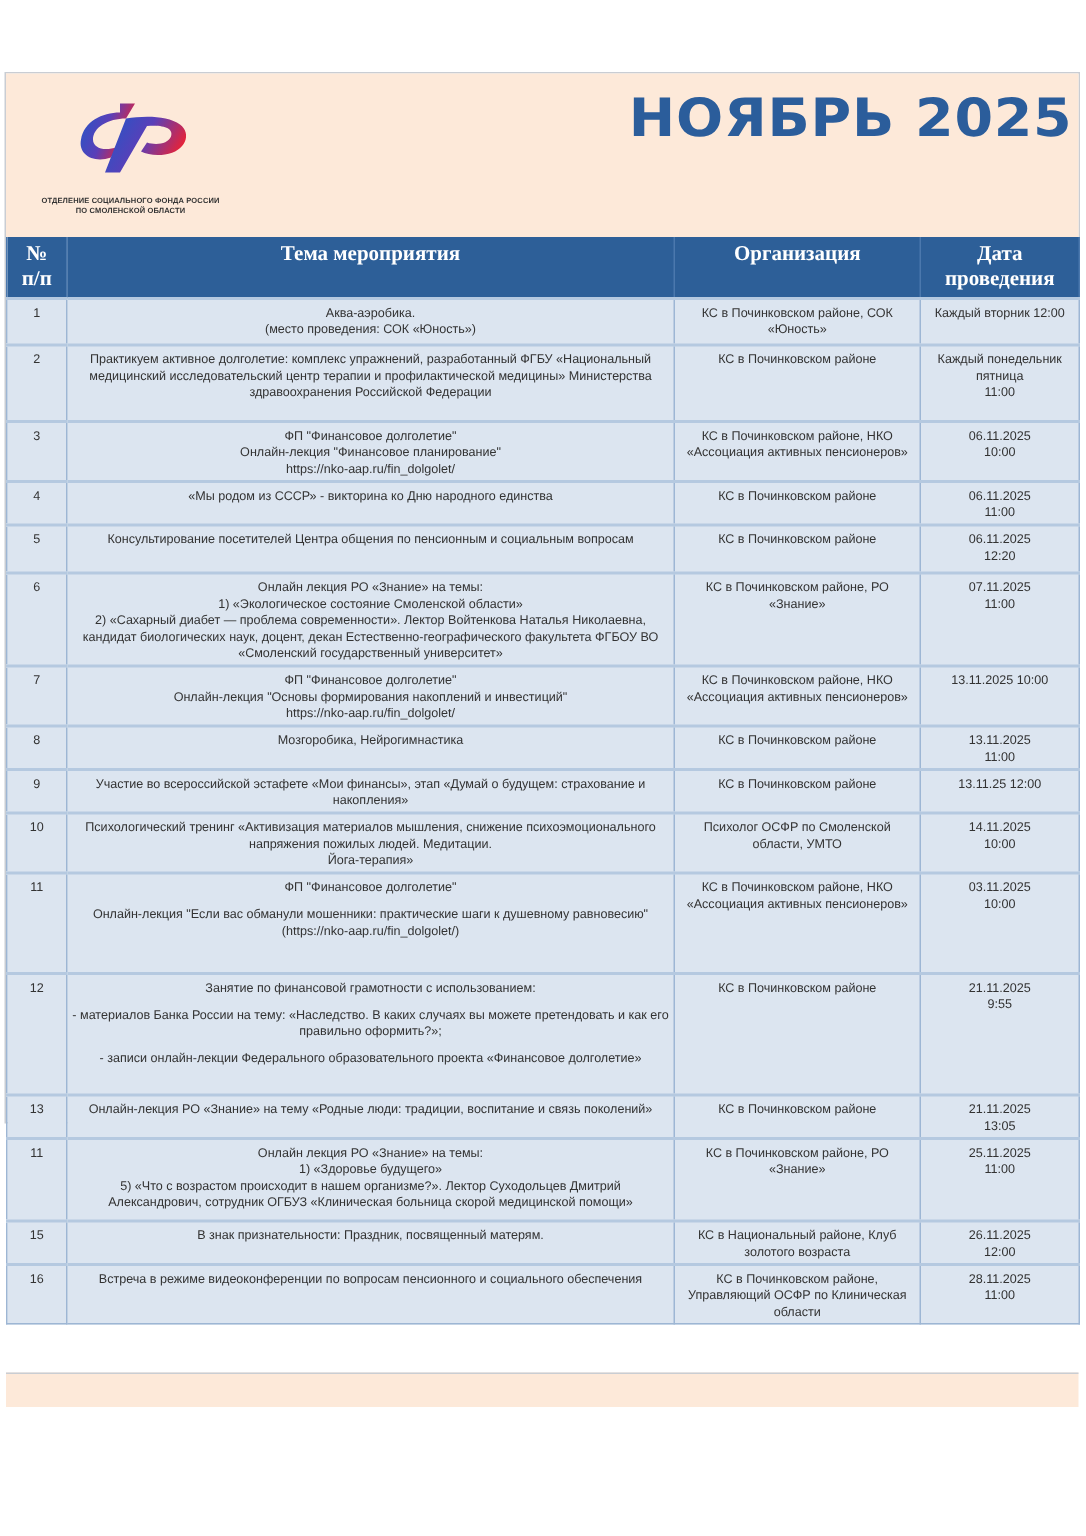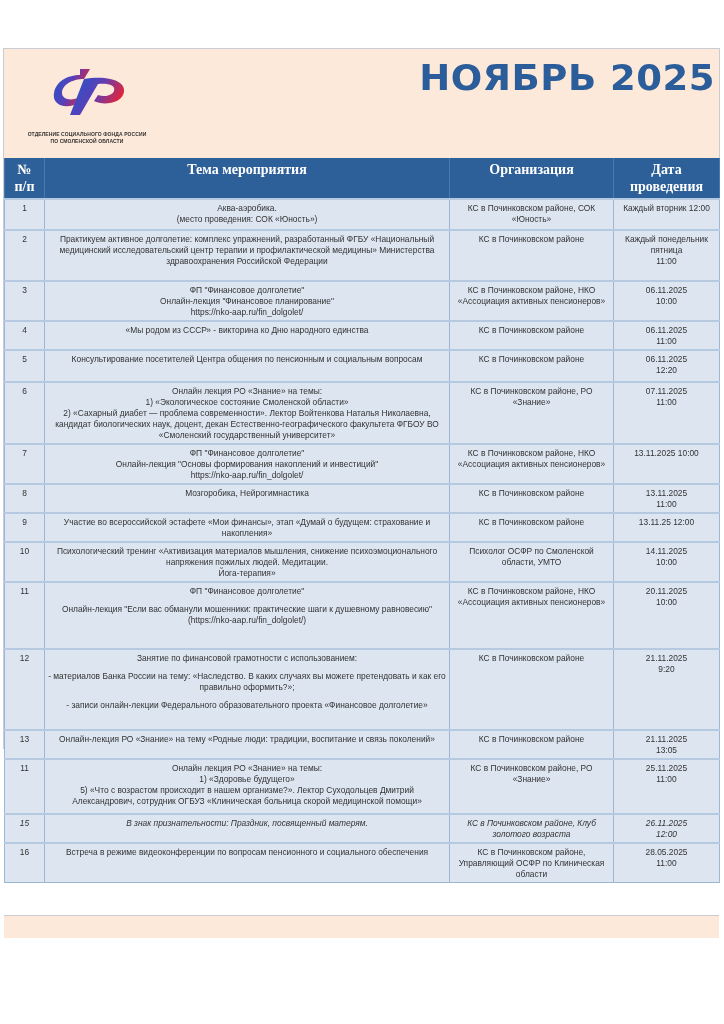--- a/index.html
+++ b/index.html
@@ -215,37 +215,37 @@
         </tr>
         <tr style="height: 67px; border-radius: 31px;">
           <td class="num">11</td>
           <td>
             <div>ФП "Финансовое долголетие"</div>
             <div class="p-gap"></div>
             <div>Онлайн-лекция "Если вас обманули мошенники: практические шаги к душевному равновесию" (https://nko-aap.ru/fin_dolgolet/)</div>
           </td>
           <td>КС в Починковском районе, НКО «Ассоциация активных пенсионеров»</td>
           <td>
-            <div>20.11.2025</div>
+            <div>03.11.2025</div>
             <div>10:00</div>
           </td>
         </tr>
         <tr style="height: 81px; border-radius: 10px;">
           <td class="num">12</td>
           <td>
             <div>Занятие по финансовой грамотности с использованием:</div>
             <div class="p-gap"></div>
             <div>- материалов Банка России на тему: «Наследство. В каких случаях вы можете претендовать и как его правильно оформить?»;</div>
             <div class="p-gap"></div>
             <div>- записи онлайн-лекции Федерального образовательного проекта «Финансовое долголетие»</div>
           </td>
           <td>КС в Починковском районе</td>
           <td>
             <div>21.11.2025</div>
-            <div>9:20</div>
+            <div>9:55</div>
           </td>
         </tr>
         <tr style="height: 27px; padding-left: 37px;">
           <td class="num">13</td>
           <td>
             <div>Онлайн-лекция РО «Знание» на тему «Родные люди: традиции, воспитание и связь поколений»</div>
           </td>
           <td>КС в Починковском районе</td>
           <td>
             <div>21.11.2025</div>
@@ -258,39 +258,39 @@
             <div>Онлайн лекция РО «Знание»  на темы:</div>
             <div>1) «Здоровье будущего»</div>
             <div>5) «Что с возрастом происходит в нашем  организме?». Лектор Суходольцев Дмитрий Александрович, сотрудник ОГБУЗ «Клиническая  больница скорой медицинской помощи»</div>
           </td>
           <td>КС в Починковском районе, РО «Знание»</td>
           <td>
             <div>25.11.2025</div>
             <div>11:00</div>
           </td>
         </tr>
-        <tr style="height: 28px; font-style: italic;">
+        <tr style="height: 28px;">
           <td class="num">15</td>
           <td>
             <div>В знак признательности: Праздник, посвященный матерям.</div>
           </td>
-          <td>КС в Починковском районе, Клуб золотого возраста</td>
+          <td>КС в Национальный районе, Клуб золотого возраста</td>
           <td>
             <div>26.11.2025</div>
             <div>12:00</div>
           </td>
         </tr>
         <tr style="height: 34px; margin-left: 18px;">
           <td class="num">16</td>
           <td>
             <div>Встреча в режиме видеоконференции по вопросам пенсионного и социального обеспечения</div>
           </td>
           <td>КС в Починковском районе, Управляющий ОСФР по Клиническая области</td>
           <td>
-            <div>28.05.2025</div>
+            <div>28.11.2025</div>
             <div>11:00</div>
           </td>
         </tr>
       </tbody>
   </table>
 
   <div class="footer-band"></div>
 </div>
 
 </body></html>

